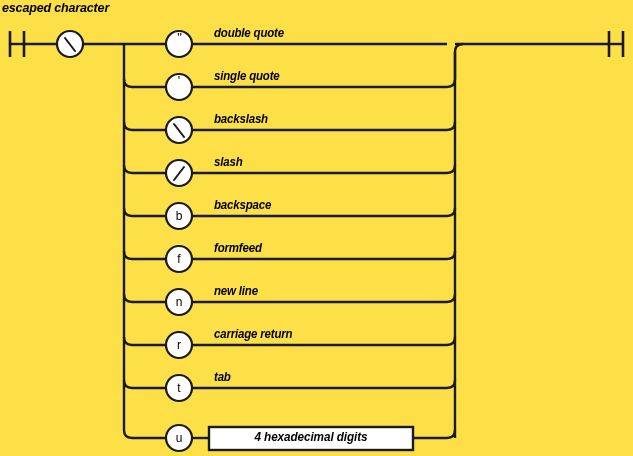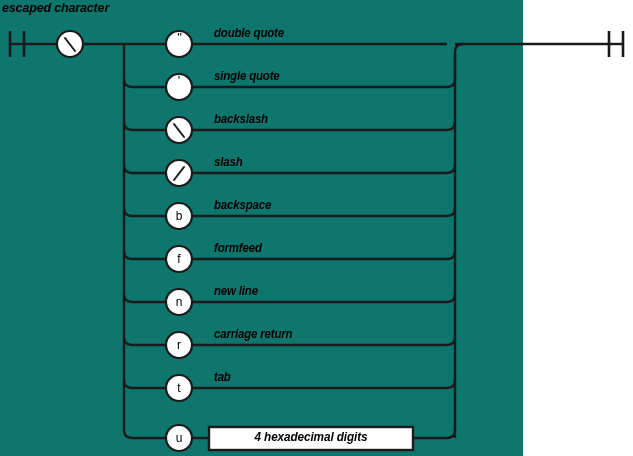--- a/index.html
+++ b/index.html
@@ -8,23 +8,23 @@
     background: #ffffff;
   }
   body {
     width: 633px;
     height: 456px;
     font-family: "Liberation Sans", sans-serif;
     overflow: hidden;
   }
   #diagram-root {
     position: relative;
-    width: 523px;
+    width: 633px;
     height: 456px;
-    background: #0f766e;
+    background: #fde047;
   }
   #rr-title {
     position: absolute;
     left: 2px;
     top: 0px;
     font-family: "Liberation Sans", sans-serif;
     font-weight: bold;
     font-style: italic;
     font-size: 13.5px;
     letter-spacing: -0.2px;

